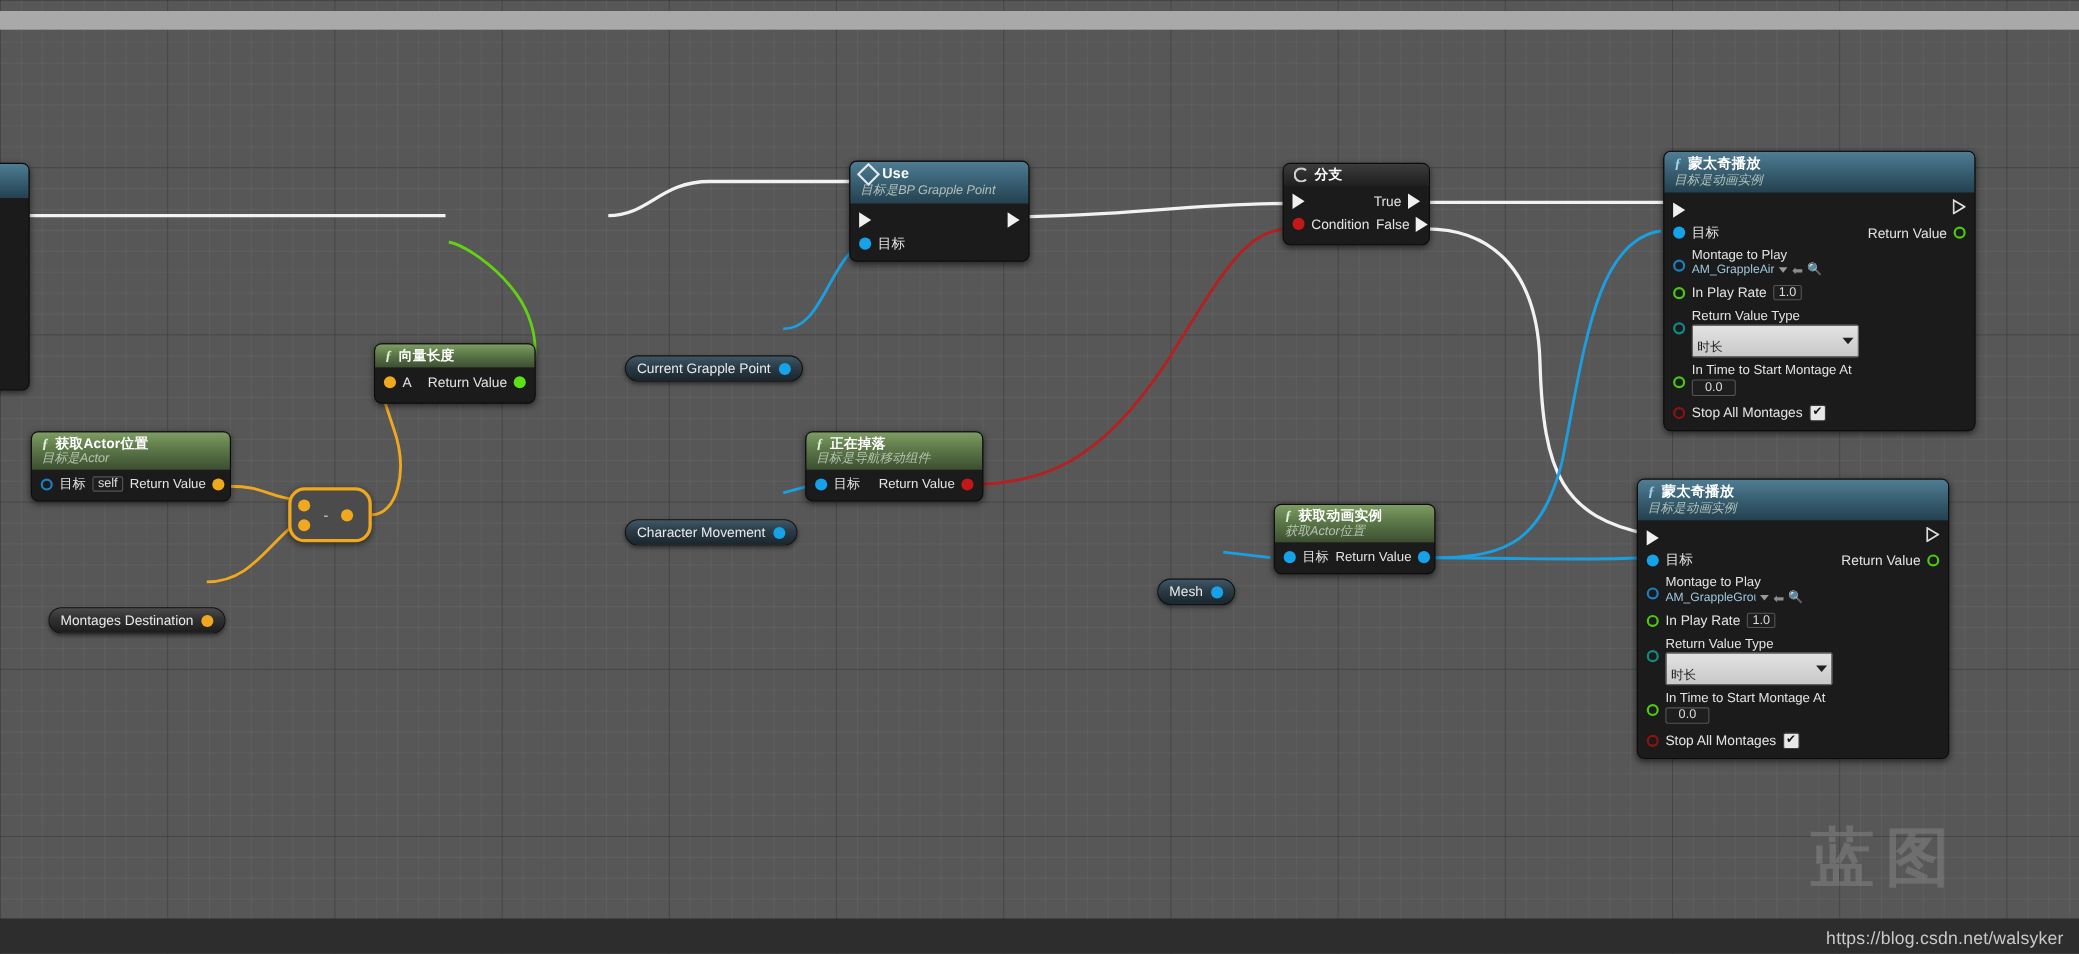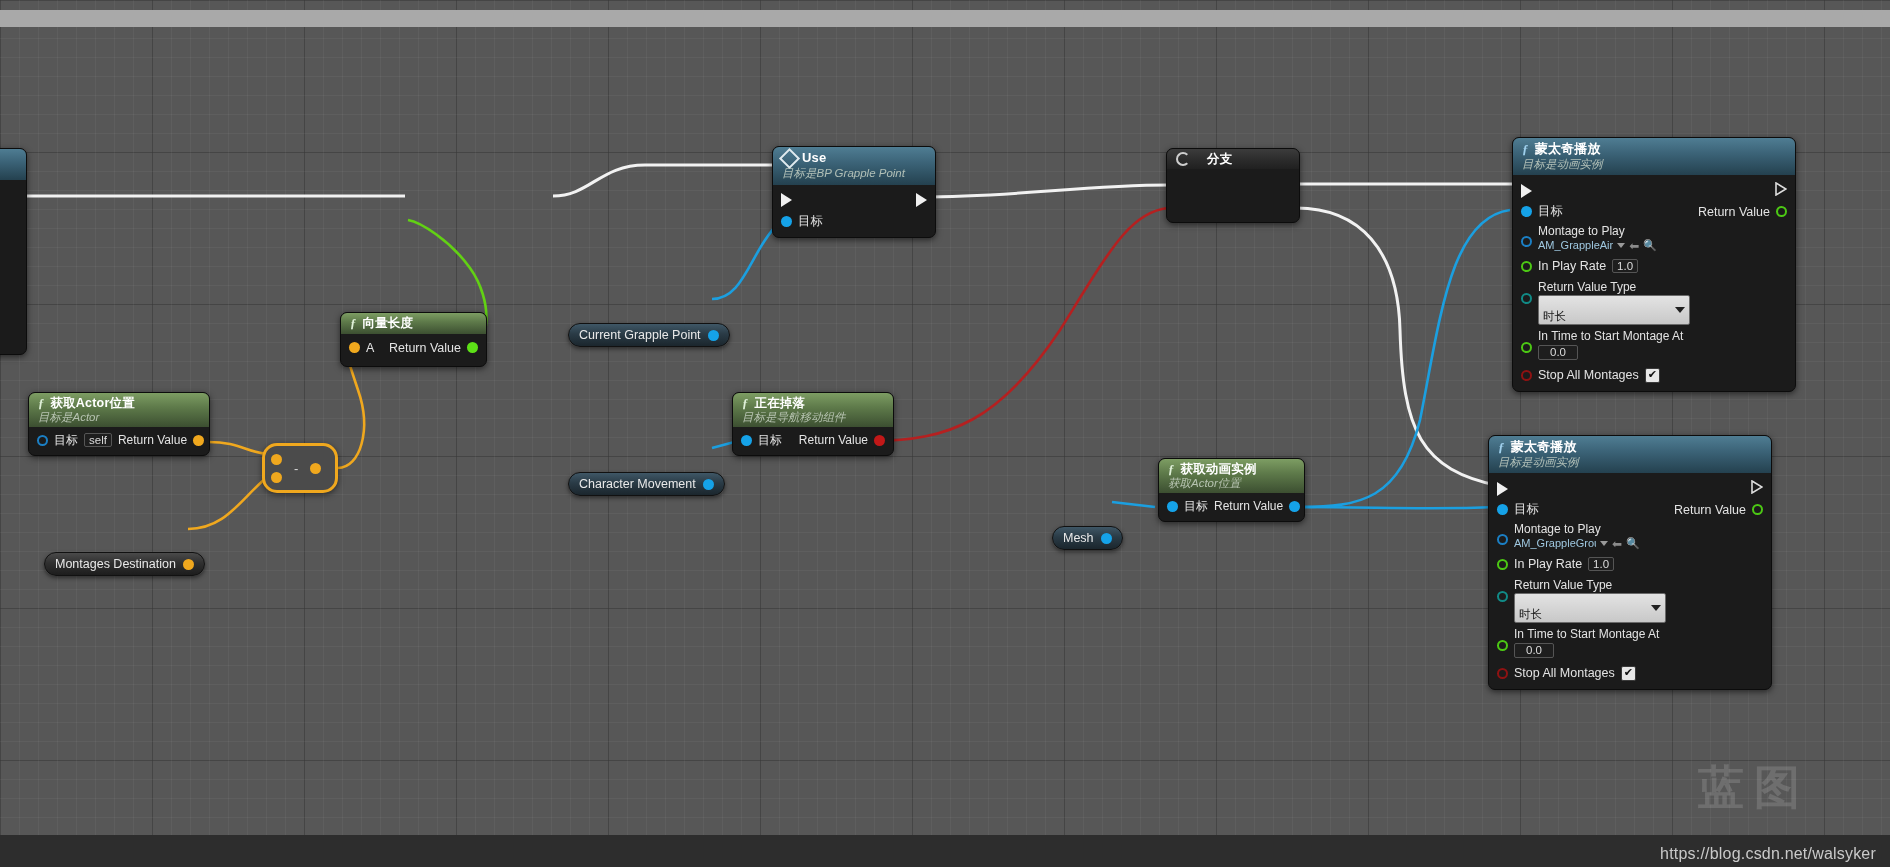--- a/index.html
+++ b/index.html
@@ -115,22 +115,22 @@
     border-radius:15px;background:#4b4b4b;
     border:3px solid #f0a81e;
     box-shadow:0 2px 6px rgba(0,0,0,.5);
     padding:4px 6px;gap:8px;
   }
   .mathnode .incol{display:flex;flex-direction:column;gap:7px;}
   .mathnode .op{color:#d9d9d9;font-size:13px;padding:0 4px;}
 
   
   #wm{
-    position:absolute;right:80px;bottom:48px;
-    font-size:46px;color:rgba(255,255,255,.14);letter-spacing:10px;
+    position:absolute;right:108px;bottom:48px;
+    font-size:58px;color:rgba(255,255,255,.14);letter-spacing:10px;
     font-family:"DejaVu Sans",sans-serif;font-weight:bold;user-select:none;
   }
   #url{
     position:absolute;right:14px;bottom:4px;
     font-size:16px;color:#c9c9c9;letter-spacing:.2px;
   }
 </style>
 </head>
 <body>
 
@@ -200,23 +200,42 @@
       </div>
       <div class="row">
         <span class="dot d-blue"></span>
         <span class="plabel">目标</span>
       </div>
     </div>
   </div>
 
   <div class="node" style="left:1166px;top:148px;width:132px;height:73px;">
     <div class="hdr hdr-flow" style="padding:3px 9px 3px 9px;">
-      <div class="ttl" style="font-size:12.5px;display:flex;align-items:center;gap:17px;">
+      <div class="ttl" style="font-size:12.5px;display:flex;align-items:center;gap:5px;">
         <span style="display:inline-block;width:10px;height:10px;border:2px solid #cfcfcf;border-right-color:transparent;border-radius:50%;"></span>
         <span>分支</span>
+      </div>
+    </div>
+    <div class="body" style="padding-top:3px;">
+      <div class="row sp">
+        <span class="exec"></span>
+        <span class="rgt">
+          <span class="plabel">True</span>
+          <span class="exec"></span>
+        </span>
+      </div>
+      <div class="row sp">
+        <span class="lft">
+          <span class="dot d-red"></span>
+          <span class="plabel">Condition</span>
+        </span>
+        <span class="rgt">
+          <span class="plabel">False</span>
+          <span class="exec"></span>
+        </span>
       </div>
     </div>
   </div>
 
   <div class="node" style="left:340px;top:312px;width:145px;height:53px;">
     <div class="hdr hdr-pure" style="padding:3px 9px 4px 9px;">
       <div class="ttl" style="font-size:12.5px;display:flex;align-items:center;gap:6px;">
         <span style="font-style:italic;font-family:'Liberation Serif',serif;color:#dff0d8;">ƒ</span>
         <span>向量长度</span>
       </div>

